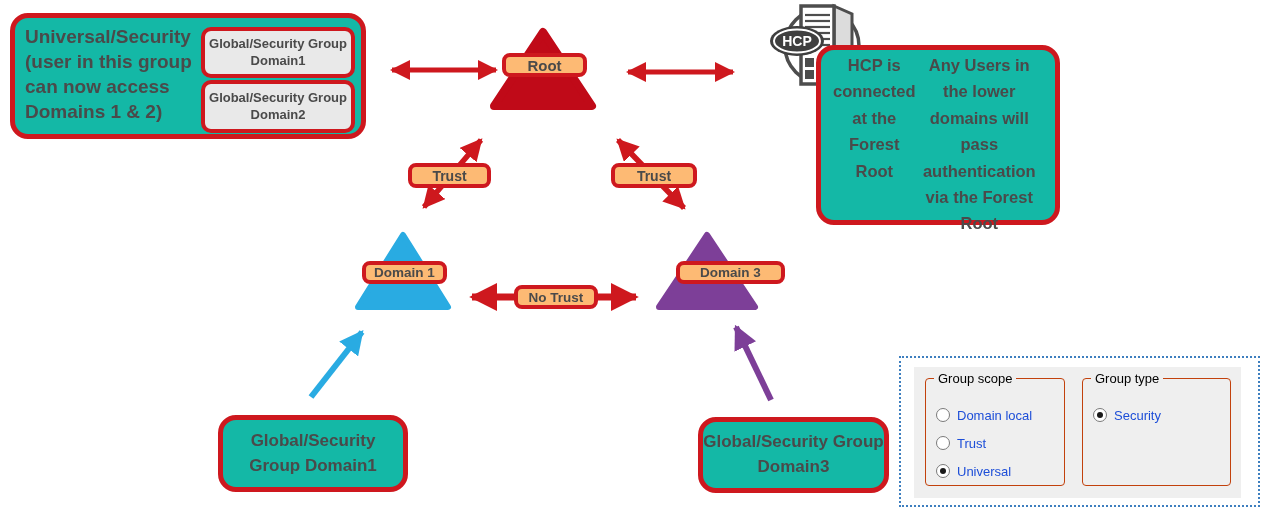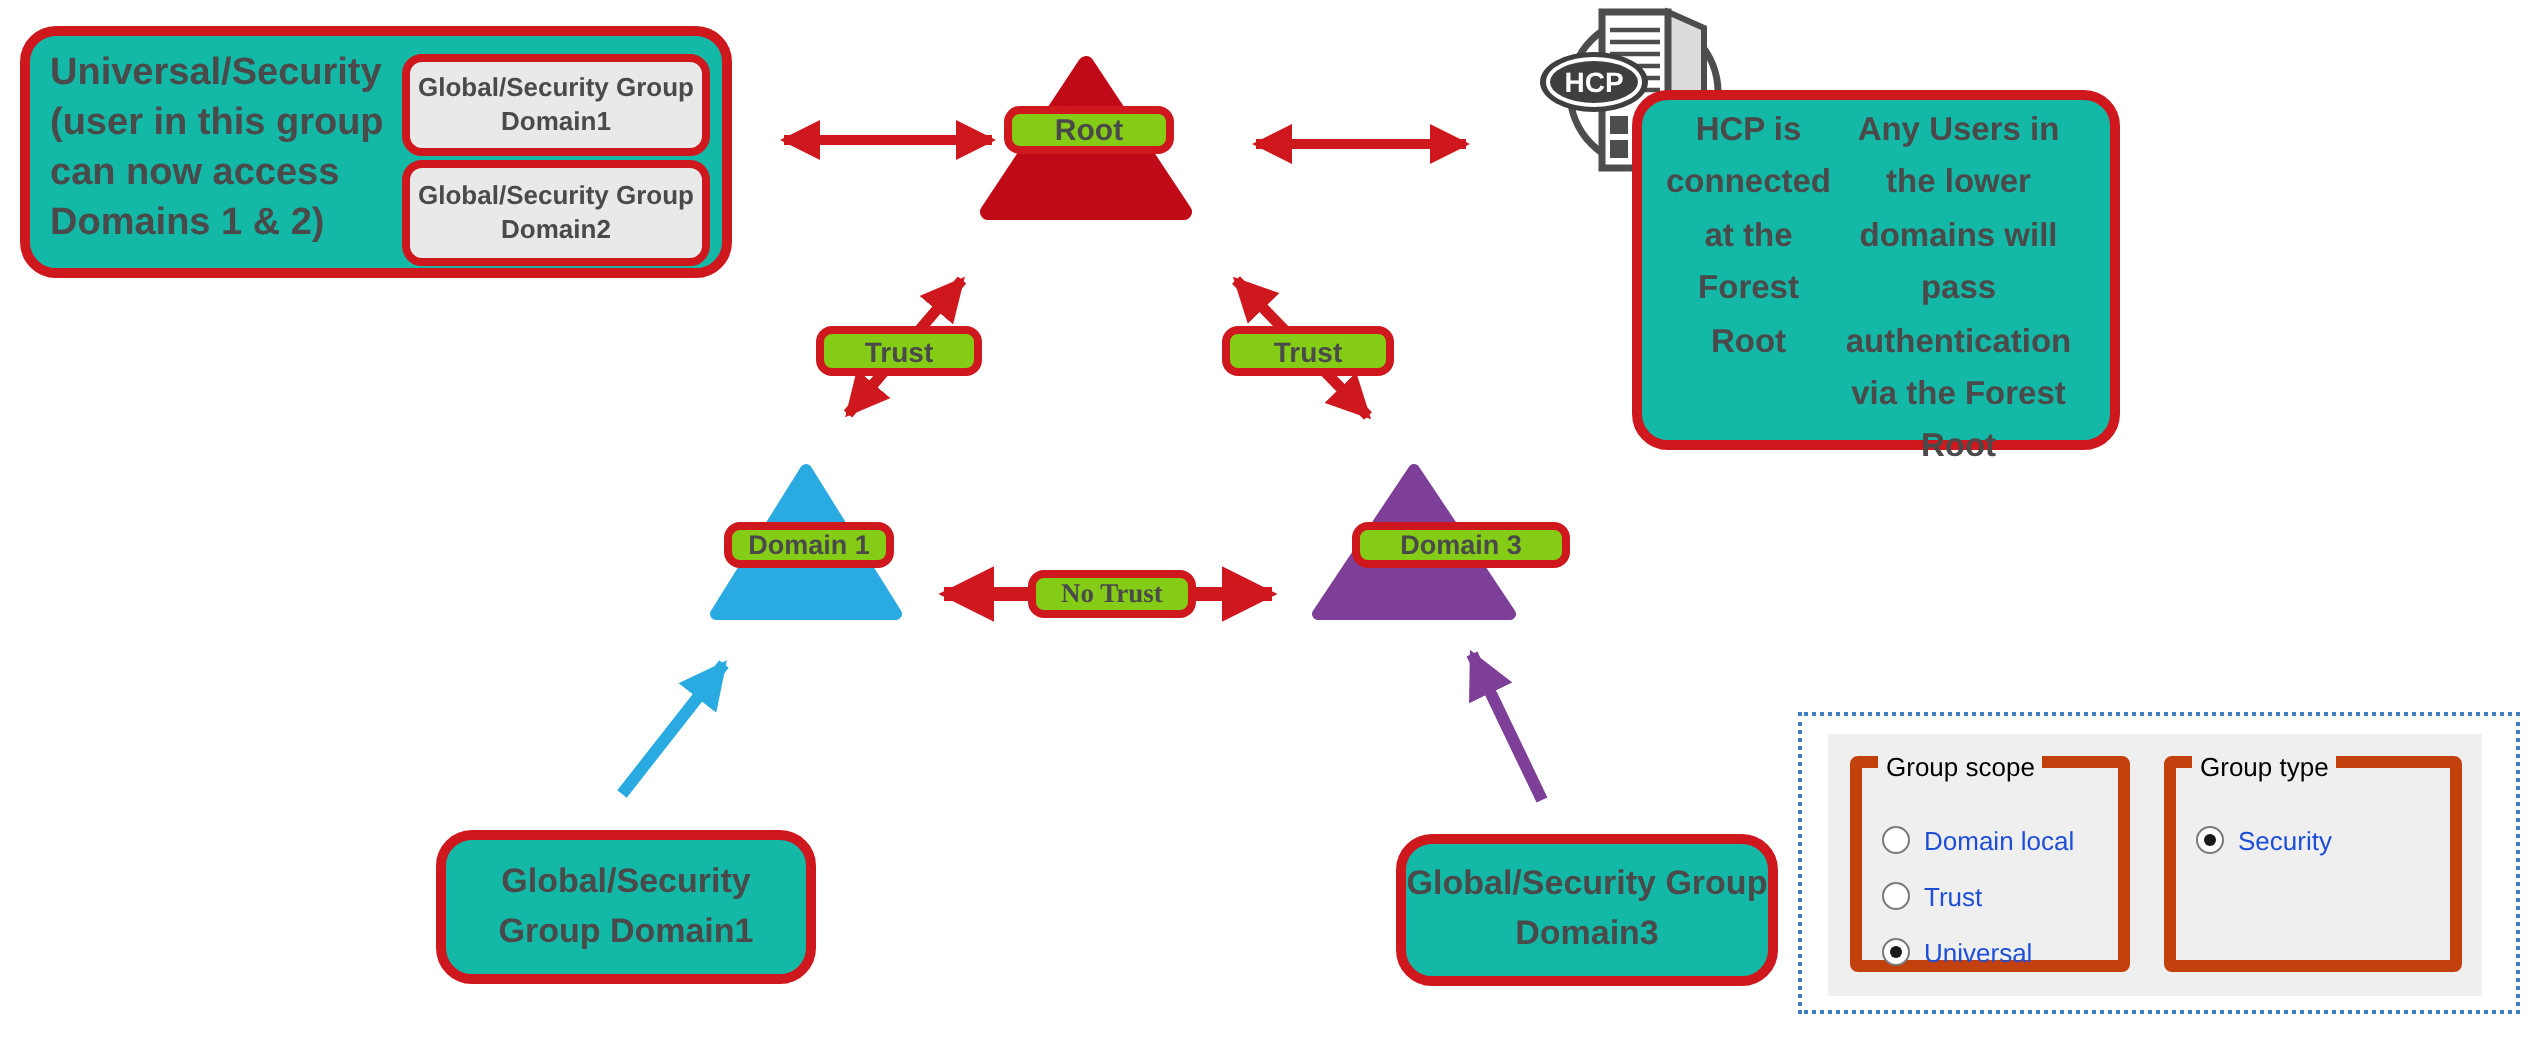--- a/index.html
+++ b/index.html
@@ -9,21 +9,21 @@
   svg.layer{z-index:1;}
   .ov{position:absolute;z-index:2;box-sizing:border-box;}
 
   
   .note{background:#14b8a6;border:5px solid #CE181E;border-radius:18px;font-weight:bold;}
   .chip{position:absolute;background:#E9E9E9;border:4px solid #CE181E;border-radius:10px;
         display:flex;align-items:center;justify-content:center;text-align:center;
         font-weight:bold;font-size:13px;line-height:1.25;}
 
   
-  .pill{background:#84cc16;border:4px solid #CE181E;border-radius:8px;
+  .pill{background:#fdba74;border:4px solid #CE181E;border-radius:8px;
         display:flex;align-items:center;justify-content:center;
         font-weight:bold;color:#4A4A4A;}
 
   .note-universal{left:10px;top:13px;width:356px;height:126px;}
   .note-universal .big{position:absolute;left:10px;top:6px;width:182px;
         font-size:19px;line-height:1.32;}
   .chip1{left:186px;top:9px;width:146px;height:43px;}
   .chip2{left:186px;top:62px;width:146px;height:45px;}
 
   .note-hcp{left:816px;top:45px;width:244px;height:180px;
@@ -31,28 +31,28 @@
         text-align:center;font-size:16.5px;line-height:1.6;padding:2px 12px;}
 
   .box-d1{left:218px;top:415px;width:190px;height:77px;display:flex;align-items:center;
         justify-content:center;text-align:center;font-size:17px;line-height:1.45;}
   .box-d3{left:698px;top:417px;width:191px;height:76px;display:flex;align-items:center;
         justify-content:center;text-align:center;font-size:17px;line-height:1.45;}
 
   .lbl-root{left:502px;top:53px;width:85px;height:24px;font-size:15px;}
   .lbl-trust-l{left:408px;top:163px;width:83px;height:25px;font-size:14px;}
   .lbl-trust-r{left:611px;top:163px;width:86px;height:25px;font-size:14px;}
-  .lbl-notrust{left:514px;top:285px;width:84px;height:24px;font-size:13.5px;font-family:Liberation Serif, serif;}
+  .lbl-notrust{left:514px;top:285px;width:84px;height:24px;font-size:13.5px;}
   .lbl-d1{left:362px;top:261px;width:85px;height:23px;font-size:13.5px;}
   .lbl-d3{left:676px;top:261px;width:109px;height:23px;font-size:13.5px;}
 
   
   .dotted{left:899px;top:356px;width:361px;height:151px;border:2px dotted #3E7FBF;}
   .panel{left:914px;top:367px;width:327px;height:131px;background:#EFEFEF;}
-  .groupbox{position:absolute;border:6px solid #c2410c;border-radius:4px;background:#EFEFEF;
+  .groupbox{position:absolute;border:1px solid #c2410c;border-radius:4px;background:#EFEFEF;
         box-sizing:border-box;}
   .gb-scope{left:11px;top:11px;width:140px;height:108px;}
   .gb-type{left:168px;top:11px;width:149px;height:108px;}
   .gb-caption{position:absolute;top:-8px;left:8px;background:#EFEFEF;padding:0 4px;
         font-size:13px;color:#000;font-weight:normal;}
   .rows{padding:22px 0 0 10px;}
   .radio-row{display:flex;align-items:center;gap:7px;height:28px;cursor:default;
         font-size:13px;color:#1d4ed8;}
   .radio{width:14px;height:14px;border:1px solid #7A7A7A;border-radius:50%;background:#fff;
         box-sizing:border-box;position:relative;flex:0 0 auto;}

